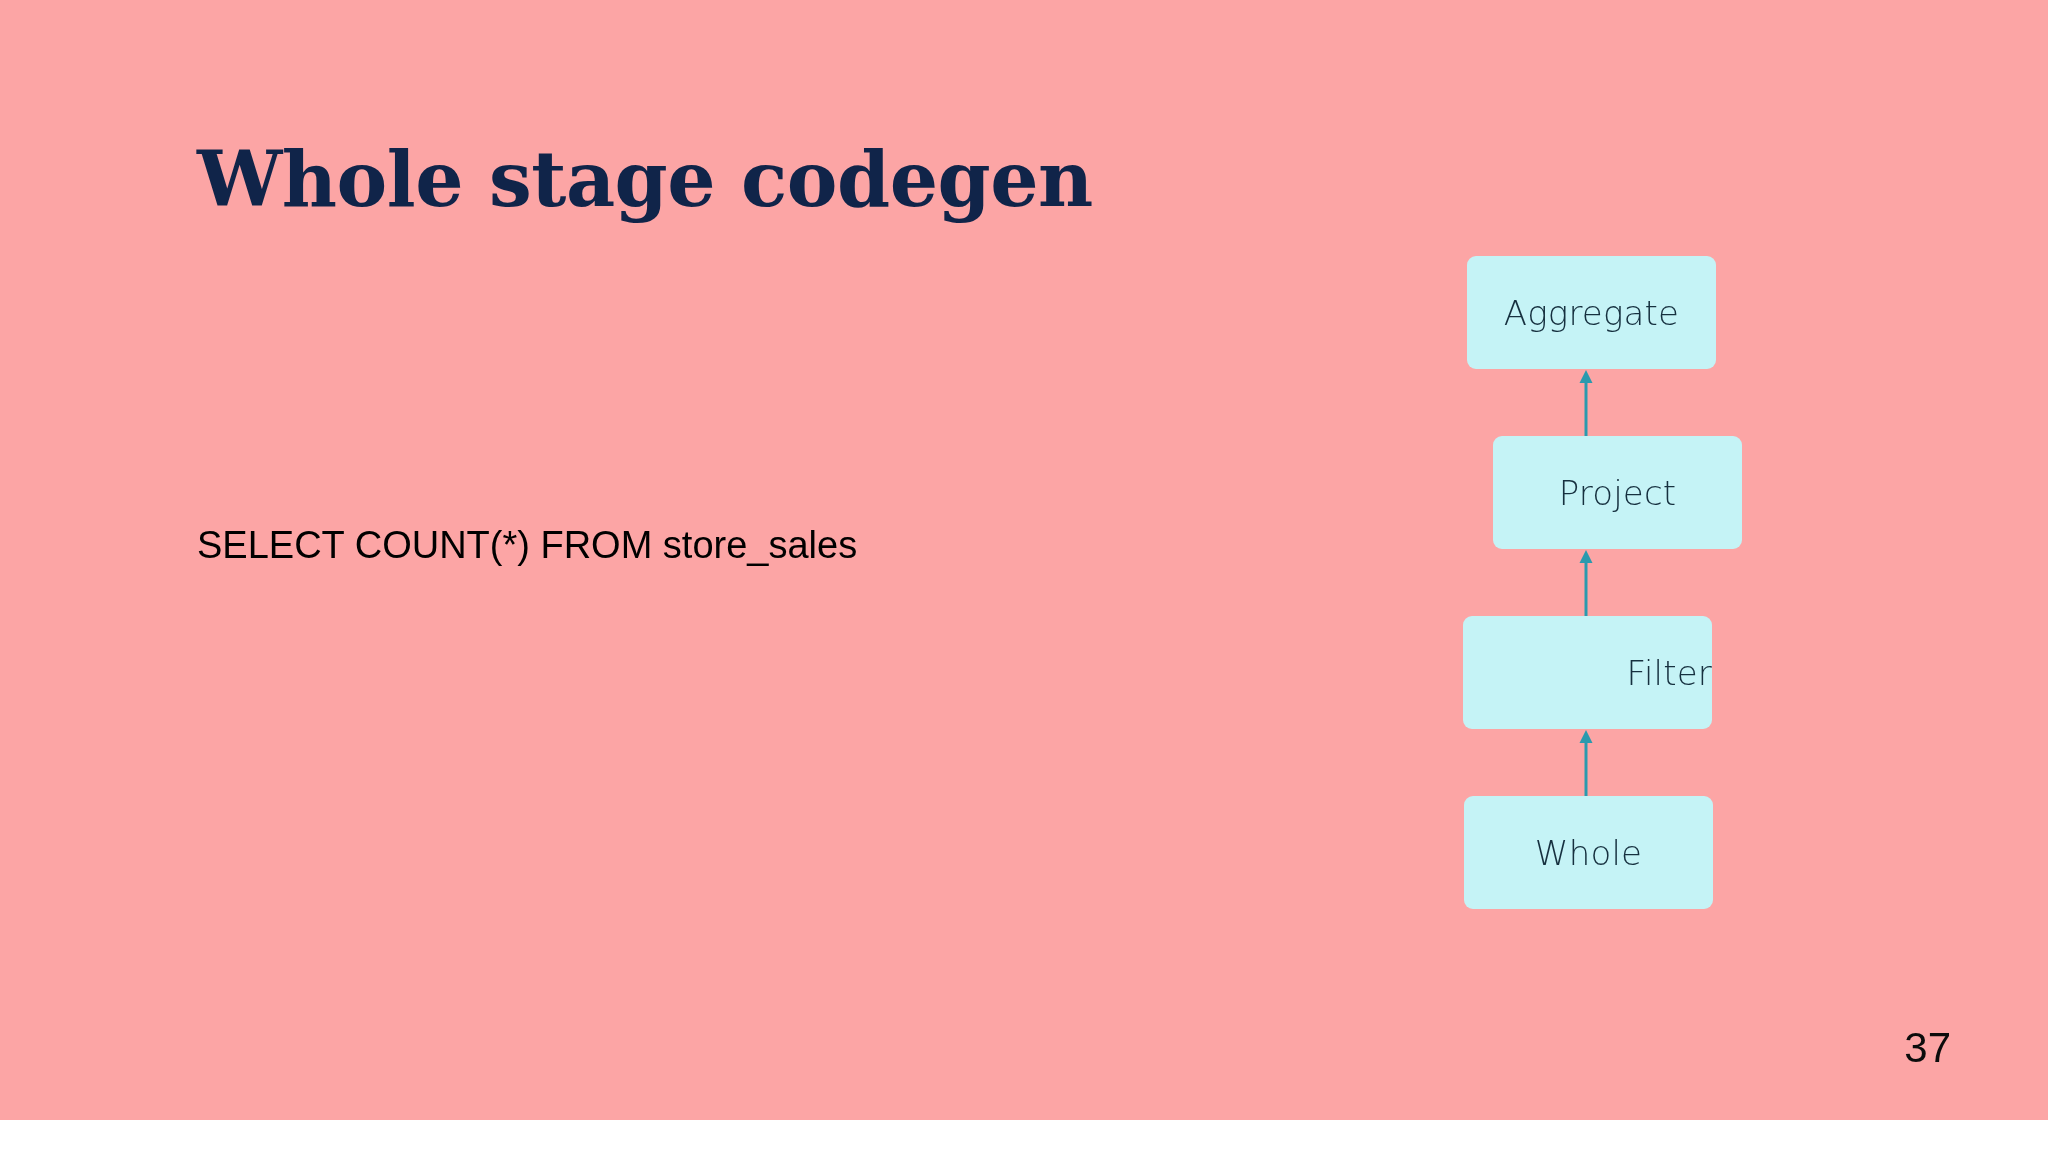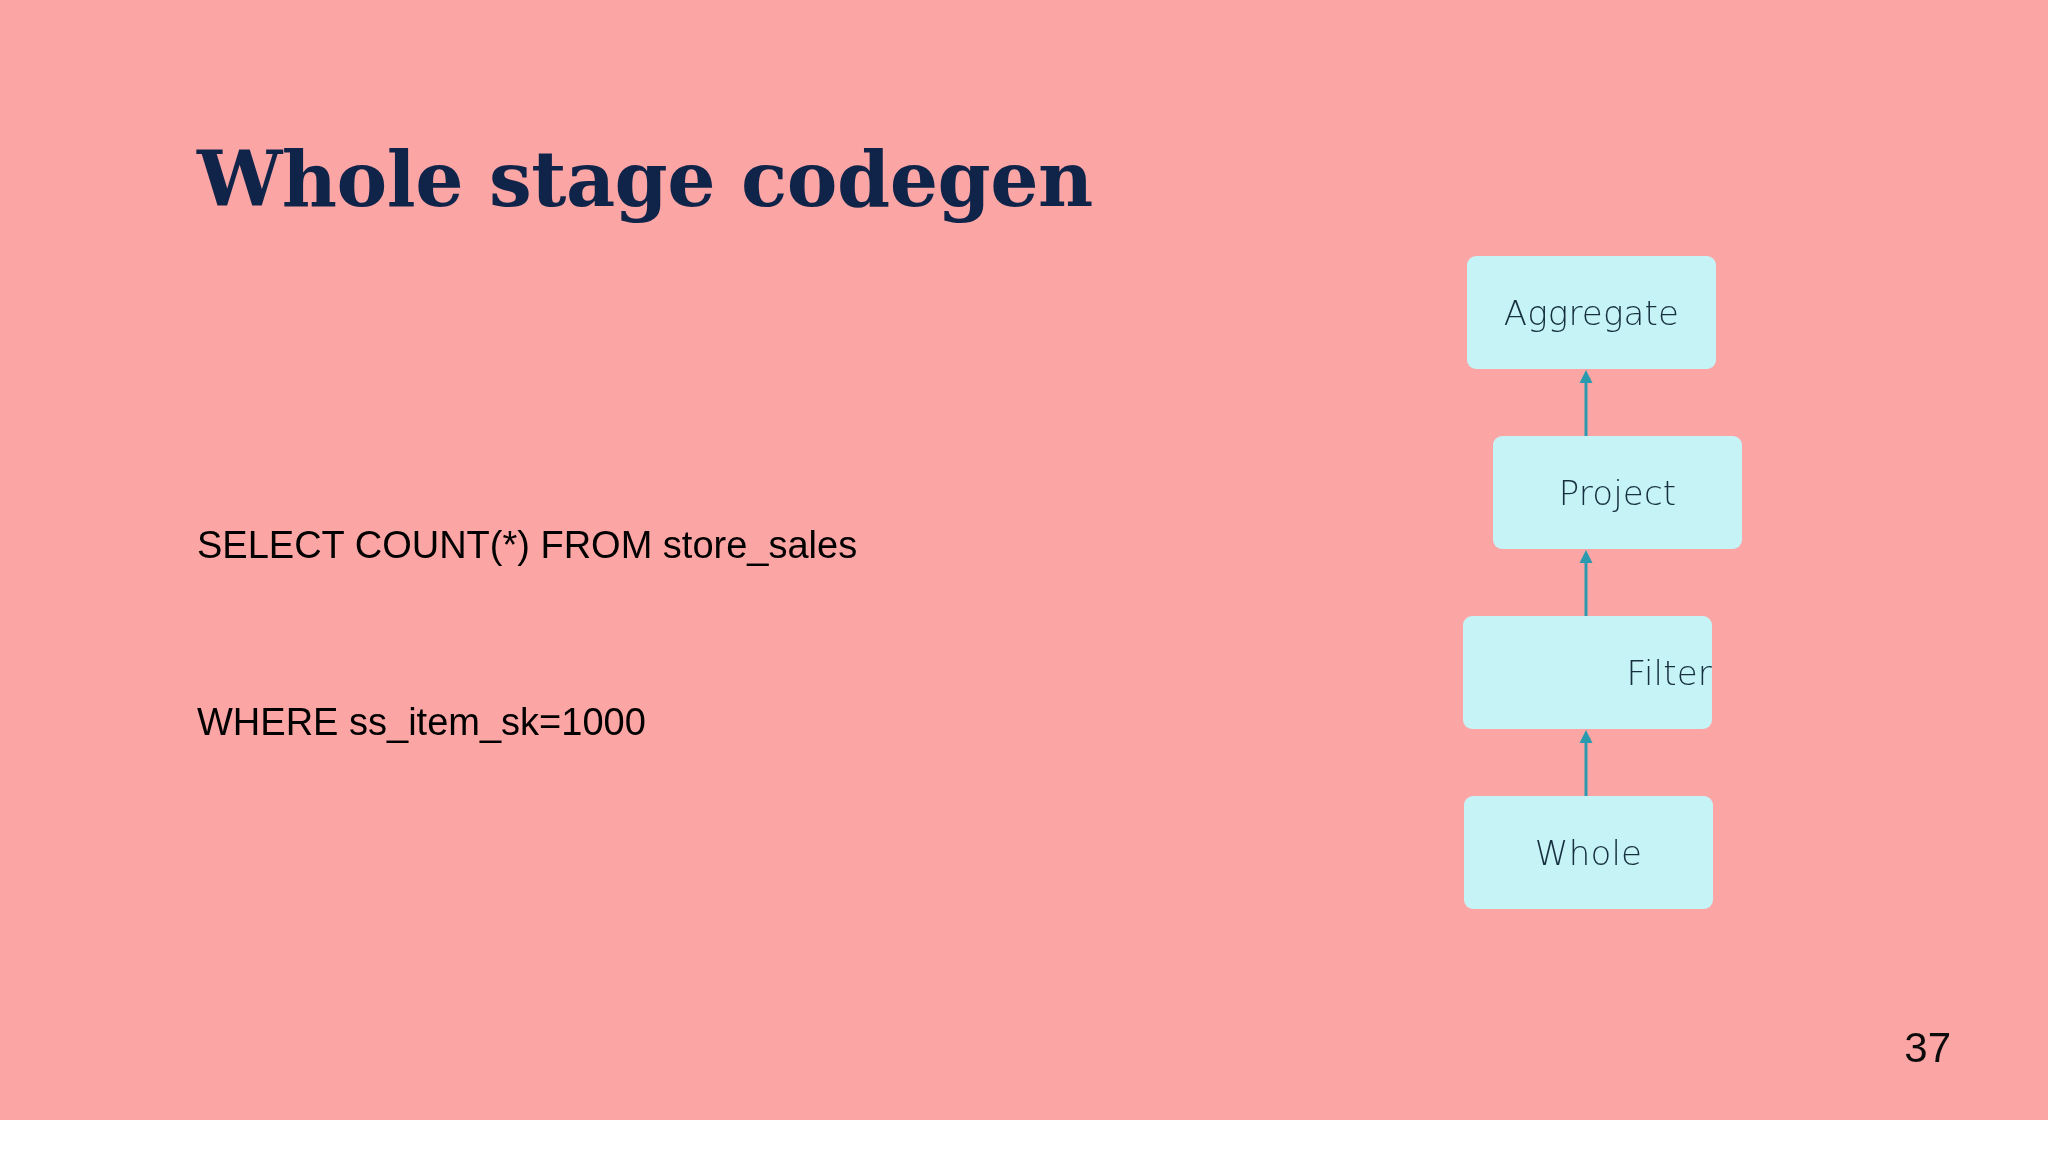--- a/index.html
+++ b/index.html
@@ -99,21 +99,20 @@
 </style>
 </head>
 <body>
 
 <div id="slide">
 
   <h1 id="slide-title">Whole stage codegen</h1>
 
   <div id="sql-block">
     <span class="sql-line">SELECT COUNT(*) FROM store_sales</span>
-    <span class="sql-line">WHERE ss_item_sk=1000</span>
   </div>
 
   <div id="pipeline">
 
     <div class="node-box" id="node-aggregate">
       <span class="node-label">Aggregate</span>
     </div>
 
     <svg class="arrow-svg" id="arrow-project-aggregate" viewBox="0 0 24 70">
       <line x1="12" y1="70" x2="12" y2="13" stroke="#2a9aae" stroke-width="3"></line>

